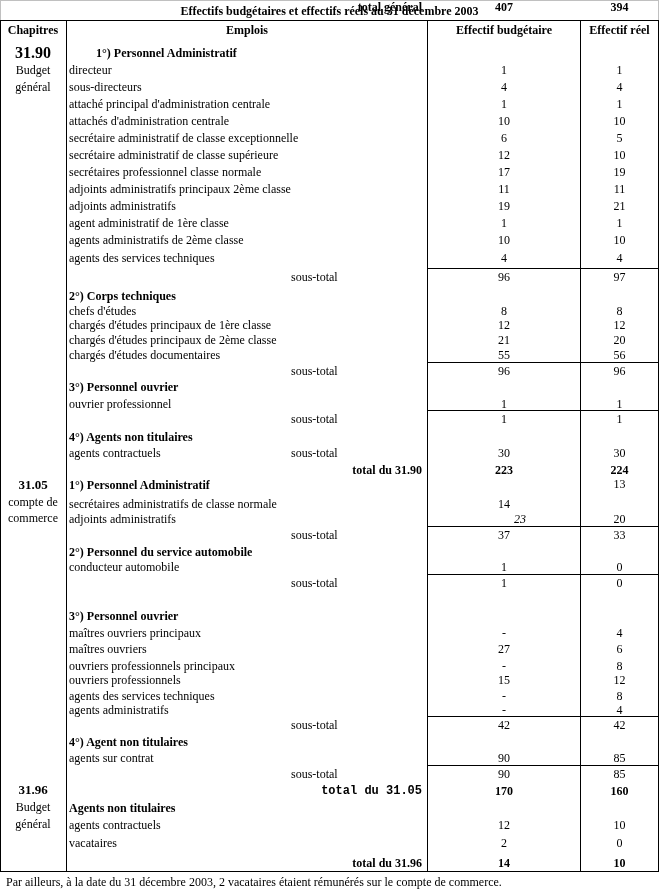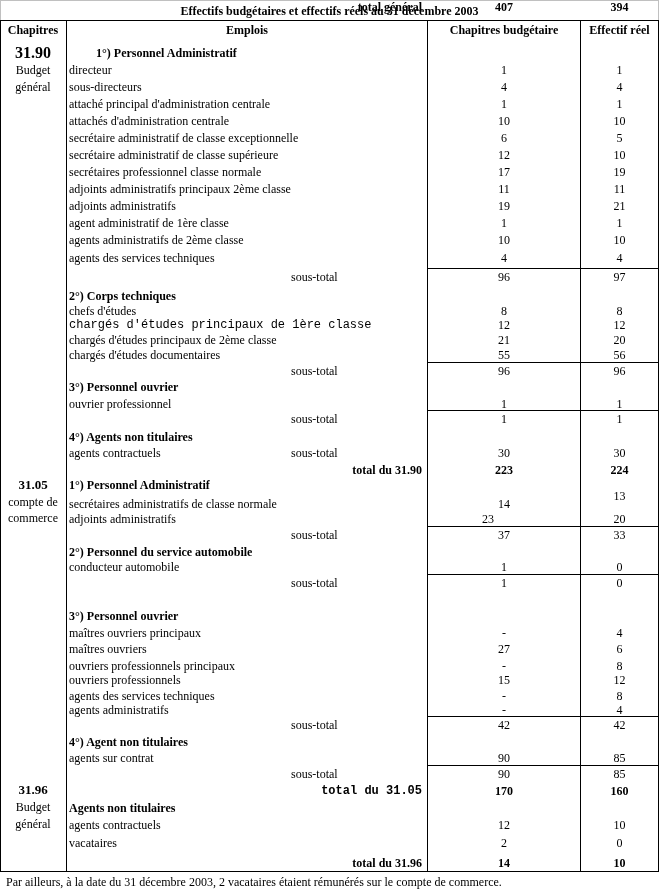--- a/index.html
+++ b/index.html
@@ -24,21 +24,21 @@
 <div class="title-bar"></div>
 <div class="title">Effectifs budgétaires et effectifs réels au 31 décembre 2003</div>
 
 <div class="frame"></div>
 <div class="vline" style="left:66px;"></div>
 <div class="vline" style="left:427px;"></div>
 <div class="vline" style="left:580px;"></div>
 
 <div class="cell b c" style="left:0;top:23px;width:66px;">Chapitres</div>
 <div class="cell b c" style="left:67px;top:23px;width:360px;">Emplois</div>
-<div class="cell b c" style="left:428px;top:23px;width:152px;">Chapitres budgétaire</div>
+<div class="cell b c" style="left:428px;top:23px;width:152px;">Effectif budgétaire</div>
 <div class="cell b c" style="left:581px;top:23px;width:77px;">Effectif réel</div>
 
 <div class="cell b c" style="left:0;top:46px;width:66px;font-size:16px;">31.90</div>
 <div class="cell c" style="left:0;top:63px;width:66px;">Budget</div>
 <div class="cell c" style="left:0;top:80px;width:66px;">général</div>
 
 <div class="cell b c" style="left:0;top:478px;width:66px;font-size:13px;">31.05</div>
 <div class="cell c" style="left:0;top:495px;width:66px;">compte de</div>
 <div class="cell c" style="left:0;top:511px;width:66px;">commerce</div>
 
@@ -84,21 +84,21 @@
     <div class="cell " style="left: 69px; top: 251px;">agents des services techniques</div>
     <div class="cell c" style="left: 428px; top: 251px; width: 152px;">4</div>
     <div class="cell c" style="left: 581px; top: 251px; width: 77px;">4</div>
     <div class="cell " style="left: 291px; top: 270px;">sous-total</div>
     <div class="cell c" style="left: 428px; top: 270px; width: 152px;">96</div>
     <div class="cell c" style="left: 581px; top: 270px; width: 77px;">97</div>
     <div class="cell b" style="left: 69px; top: 289px;">2°) Corps techniques</div>
     <div class="cell " style="left: 69px; top: 304px;">chefs d'études</div>
     <div class="cell c" style="left: 428px; top: 304px; width: 152px;">8</div>
     <div class="cell c" style="left: 581px; top: 304px; width: 77px;">8</div>
-    <div class="cell " style="left: 69px; top: 318px; font-family: Liberation Mono, monospace;">chargés d'études principaux de 1ère classe</div>
+    <div class="cell " style="left: 69px; top: 318px;">chargés d'études principaux de 1ère classe</div>
     <div class="cell c" style="left: 428px; top: 318px; width: 152px;">12</div>
     <div class="cell c" style="left: 581px; top: 318px; width: 77px;">12</div>
     <div class="cell " style="left: 69px; top: 333px;">chargés d'études  principaux de 2ème classe</div>
     <div class="cell c" style="left: 428px; top: 333px; width: 152px;">21</div>
     <div class="cell c" style="left: 581px; top: 333px; width: 77px;">20</div>
     <div class="cell " style="left: 69px; top: 348px;">chargés d'études documentaires</div>
     <div class="cell c" style="left: 428px; top: 348px; width: 152px;">55</div>
     <div class="cell c" style="left: 581px; top: 348px; width: 77px;">56</div>
     <div class="cell " style="left: 291px; top: 364px;">sous-total</div>
     <div class="cell c" style="left: 428px; top: 364px; width: 152px;">96</div>
@@ -114,23 +114,23 @@
     <div class="cell " style="left: 69px; top: 446px;">agents contractuels</div>
     <div class="cell " style="left: 291px; top: 446px;">sous-total</div>
     <div class="cell c" style="left: 428px; top: 446px; width: 152px;">30</div>
     <div class="cell c" style="left: 581px; top: 446px; width: 77px;">30</div>
     <div class="cell b r" style="left: 67px; top: 463px; width: 355px;">total du 31.90</div>
     <div class="cell b c" style="left: 428px; top: 463px; width: 152px;">223</div>
     <div class="cell b c" style="left: 581px; top: 463px; width: 77px;">224</div>
     <div class="cell b" style="left: 69px; top: 478px;">1°) Personnel Administratif</div>
     <div class="cell " style="left: 69px; top: 497px;">secrétaires administratifs de classe normale</div>
     <div class="cell c" style="left: 428px; top: 497px; width: 152px;">14</div>
-    <div class="cell c" style="left: 581px; top: 489px; width: 77px;">13</div>
+    <div class="cell c" style="left: 581px; top: 477px; width: 77px;">13</div>
     <div class="cell " style="left: 69px; top: 512px;">adjoints administratifs</div>
-    <div class="cell c" style="left: 412px; top: 512px; width: 152px;">23</div>
+    <div class="cell c" style="left: 444px; top: 512px; width: 152px; font-style: italic;">23</div>
     <div class="cell c" style="left: 581px; top: 512px; width: 77px;">20</div>
     <div class="cell " style="left: 291px; top: 528px;">sous-total</div>
     <div class="cell c" style="left: 428px; top: 528px; width: 152px;">37</div>
     <div class="cell c" style="left: 581px; top: 528px; width: 77px;">33</div>
     <div class="cell b" style="left: 69px; top: 545px;">2°) Personnel du service automobile</div>
     <div class="cell " style="left: 69px; top: 560px;">conducteur automobile</div>
     <div class="cell c" style="left: 428px; top: 560px; width: 152px;">1</div>
     <div class="cell c" style="left: 581px; top: 560px; width: 77px;">0</div>
     <div class="cell " style="left: 291px; top: 576px;">sous-total</div>
     <div class="cell c" style="left: 428px; top: 576px; width: 152px;">1</div>

